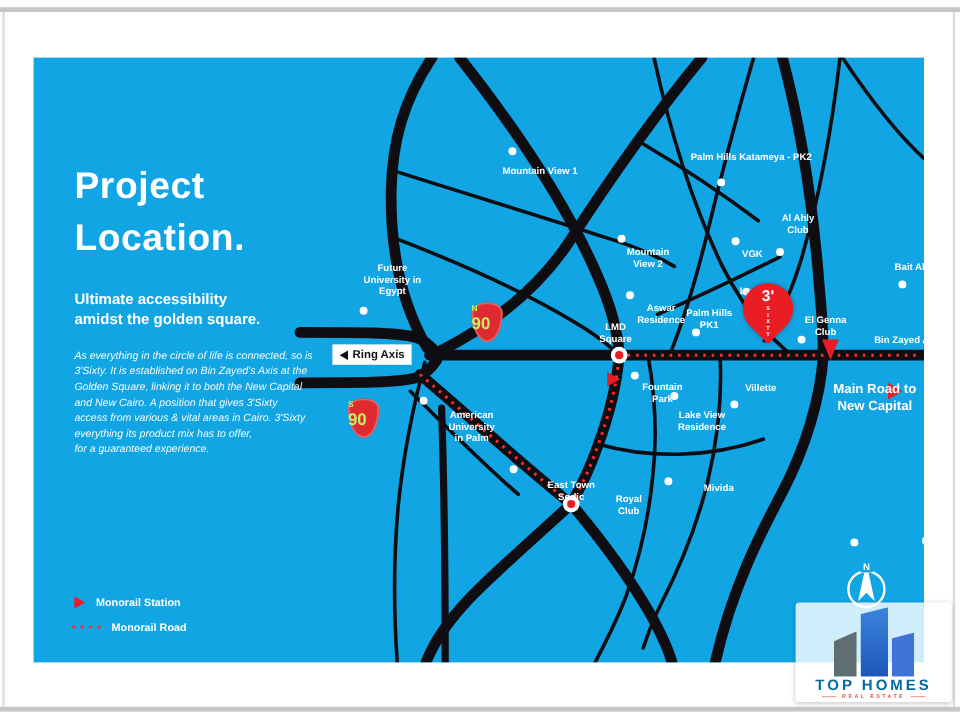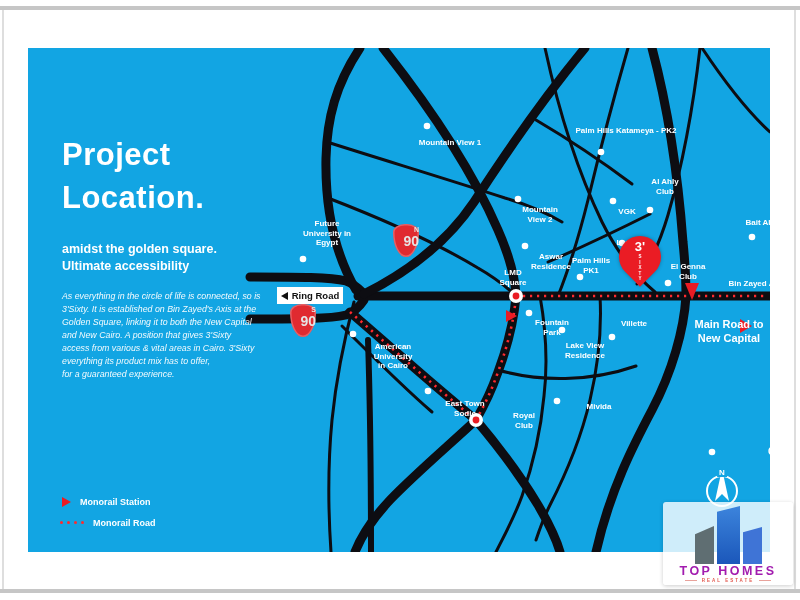--- a/index.html
+++ b/index.html
@@ -28,21 +28,21 @@
   .ml-cg{font-size:10px;}
   .ml-left{transform:translate(0,-50%);text-align:left;}
 
   
   .ringbox{position:absolute;left:249px;top:239px;width:66px;height:17px;background:#fff;display:flex;align-items:center;justify-content:center;gap:4px;}
   .ringbox .arrow{width:0;height:0;border-top:4px solid transparent;border-bottom:4px solid transparent;border-right:7px solid #111;}
   .ringbox .txt{font-size:9.5px;font-weight:bold;color:#111;white-space:nowrap;}
 
   
   .shield{position:absolute;width:26px;height:33px;background:#e02a30;border-radius:45% 45% 50% 50% / 26% 26% 74% 74%;
-          color:#e5e5e5;text-align:right;box-shadow:0 0 0 1.5px rgba(255,255,255,.25) inset;}
+          color:#bef264;text-align:left;box-shadow:0 0 0 1.5px rgba(255,255,255,.25) inset;margin-top:28px;}
   .shield .sl{display:block;font-size:7px;font-weight:bold;line-height:8px;margin-top:2px;}
   .shield .sn{display:block;font-size:14px;font-weight:800;line-height:15px;}
 
   
   .pin{position:absolute;left:591px;top:188px;width:42px;height:42px;background:#ea1c24;
        border-radius:50% 50% 0 50%;transform:rotate(45deg);box-shadow:0 0 4px rgba(0,0,0,.3);}
   .pin-inner{position:absolute;inset:0;transform:rotate(-45deg);display:flex;flex-direction:column;align-items:center;color:#fff;}
   .pin-num{font-size:13px;font-weight:800;line-height:14px;margin-top:4px;}
   .pin-letters{display:flex;flex-direction:column;align-items:center;}
   .pin-letters span{font-size:4.5px;font-weight:bold;line-height:5.5px;}
@@ -59,21 +59,21 @@
 
   
   .logo{position:absolute;left:663px;top:502px;width:130px;height:83px;background:rgba(255,255,255,.8);
         border-radius:3px;box-shadow:0 1px 4px rgba(0,0,0,.2);}
   .buildings{position:absolute;left:0;top:2px;width:130px;height:60px;}
   .b{position:absolute;bottom:0;}
   .b1{left:32px;width:19px;height:38px;background:#5f6e72;clip-path:polygon(0 22%,100% 0,100% 100%,0 100%);}
   .b2{left:54px;width:23px;height:58px;background:linear-gradient(180deg,#3c84dc,#1b57ba);clip-path:polygon(0 10%,100% 0,100% 100%,0 100%);}
   .b3{left:80px;width:19px;height:37px;background:#3f74d6;clip-path:polygon(0 14%,100% 0,100% 100%,0 100%);}
   .logo-name{position:absolute;left:0;top:62px;width:130px;text-align:center;font-size:12.5px;font-weight:bold;
-             letter-spacing:2.5px;color:#a21caf;}
+             letter-spacing:2.5px;color:#0369a1;}
   .logo-tag{position:absolute;left:0;top:76px;width:130px;display:flex;align-items:center;justify-content:center;gap:5px;}
   .logo-tag .t{font-size:4.5px;font-weight:bold;letter-spacing:2px;color:#e2574d;}
   .logo-tag .d{width:12px;height:1px;background:#e8a29b;}
 </style>
 </head>
 <body>
 
 <div class="page">
   <div class="frame-line fl-top"></div>
   <div class="frame-line fl-bottom"></div>
@@ -160,22 +160,22 @@
         <polygon points="722,469 729,501 722,494 715,501" fill="#ffffff"></polygon>
       </g>
     </svg>
 
     <div class="panel">
       <div class="title">
         <div>Project</div>
         <div>Location.</div>
       </div>
       <div class="subtitle">
+        <div>Ultimate accessibility</div>
         <div>amidst the golden square.</div>
-        <div>Ultimate accessibility</div>
       </div>
       <div class="body-copy">
         <span>As everything in the circle of life is connected, so is</span>
         <span>3'Sixty. It is established on Bin Zayed's Axis at the</span>
         <span>Golden Square, linking it to both the New Capital</span>
         <span>and New Cairo. A position that gives 3'Sixty</span>
         <span>access from various &amp; vital areas in Cairo. 3'Sixty</span>
         <span>everything its product mix has to offer,</span>
         <span>for a guaranteed experience.</span>
       </div>
@@ -221,37 +221,37 @@
         <span>Square</span>
       </div>
     <div class="ml" style="left:275px;top:185px">
         <span>Future</span>
         <span>University in</span>
         <span>Egypt</span>
       </div>
     <div class="ml" style="left:341px;top:308px">
         <span>American</span>
         <span>University</span>
-        <span>in Cairo</span>
+        <span>in Palm</span>
       </div>
     <div class="ml" style="left:500px;top:280px">
         <span>Fountain</span>
         <span>Park</span>
       </div>
     <div class="ml" style="left:533px;top:303px">
         <span>Lake View</span>
         <span>Residence</span>
       </div>
     <div class="ml" style="left:582px;top:276px">
         <span>Villette</span>
       </div>
     <div class="ml" style="left:547px;top:359px">
         <span>Mivida</span>
       </div>
-    <div class="ml" style="left:413px;top:361px">
+    <div class="ml" style="left:424px;top:361px">
         <span>East Town</span>
         <span>Sodic</span>
       </div>
     <div class="ml" style="left:472px;top:373px">
         <span>Royal</span>
         <span>Club</span>
       </div>
     <div class="ml" style="left:705px;top:236px">
         <span>Bin Zayed Axis</span>
       </div>
@@ -259,21 +259,21 @@
         <span>Main Road to</span>
         <span>New Capital</span>
       </div>
     <div class="ml ml-cg ml-left" style="left:692px;top:404px">
         <span>City Gate</span>
       </div>
     <div class="compass-n">N</div>
 
     <div class="ringbox">
       <span class="arrow"></span>
-      <span class="txt">Ring Road</span>
+      <span class="txt">Ring Axis</span>
     </div>
 
     <div class="shield" style="left:365px;top:176px">
       <span class="sl">N</span>
       <span class="sn">90</span>
     </div>
     <div class="shield" style="left:262px;top:256px">
       <span class="sl">S</span>
       <span class="sn">90</span>
     </div>

